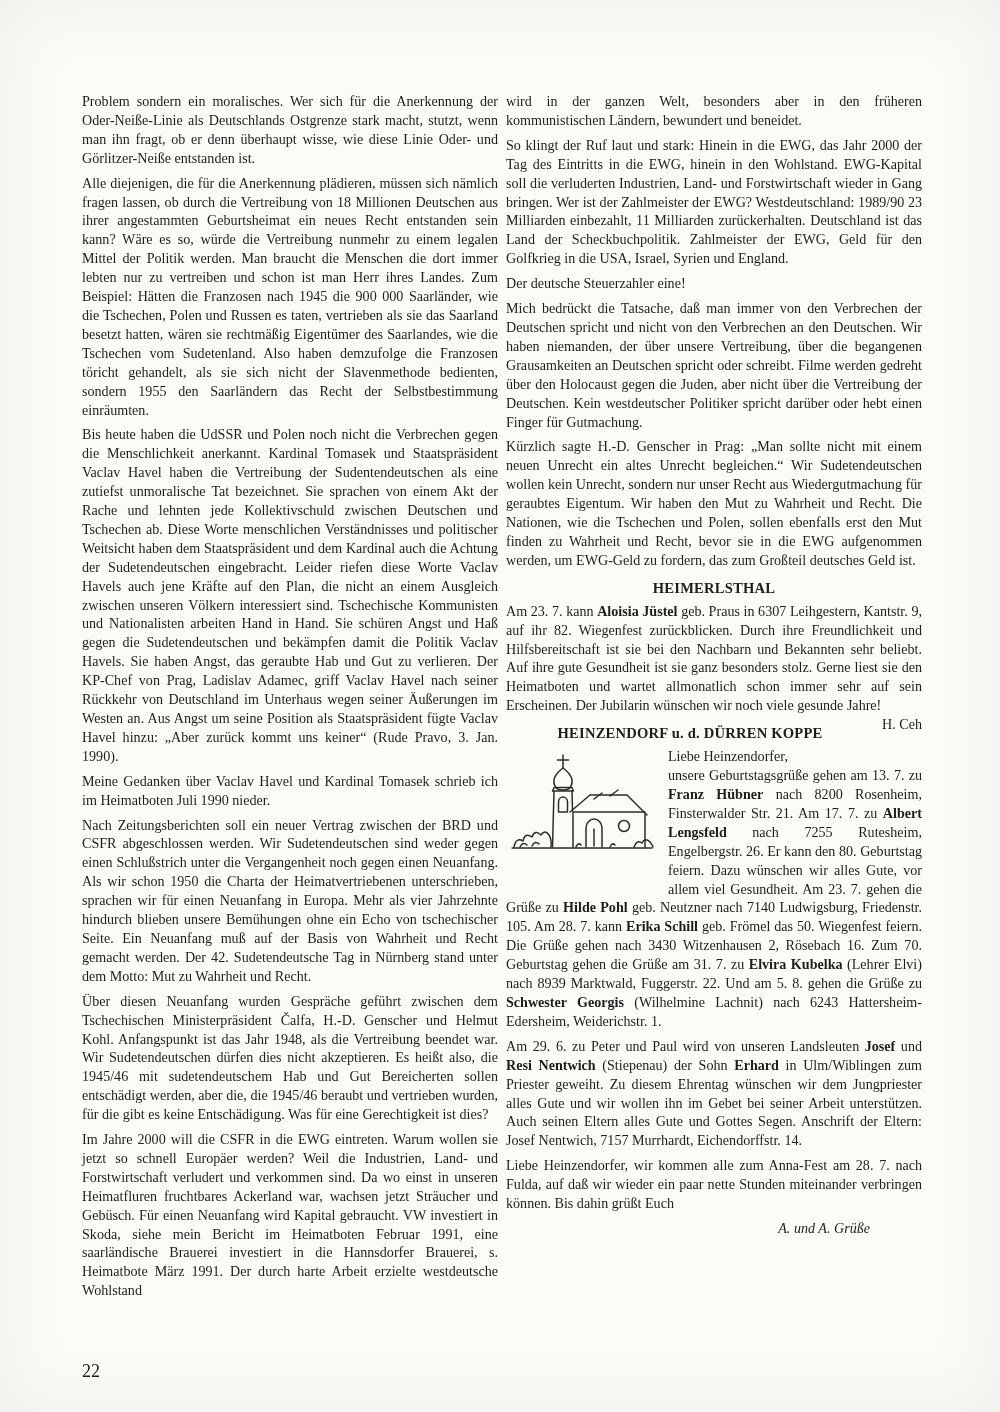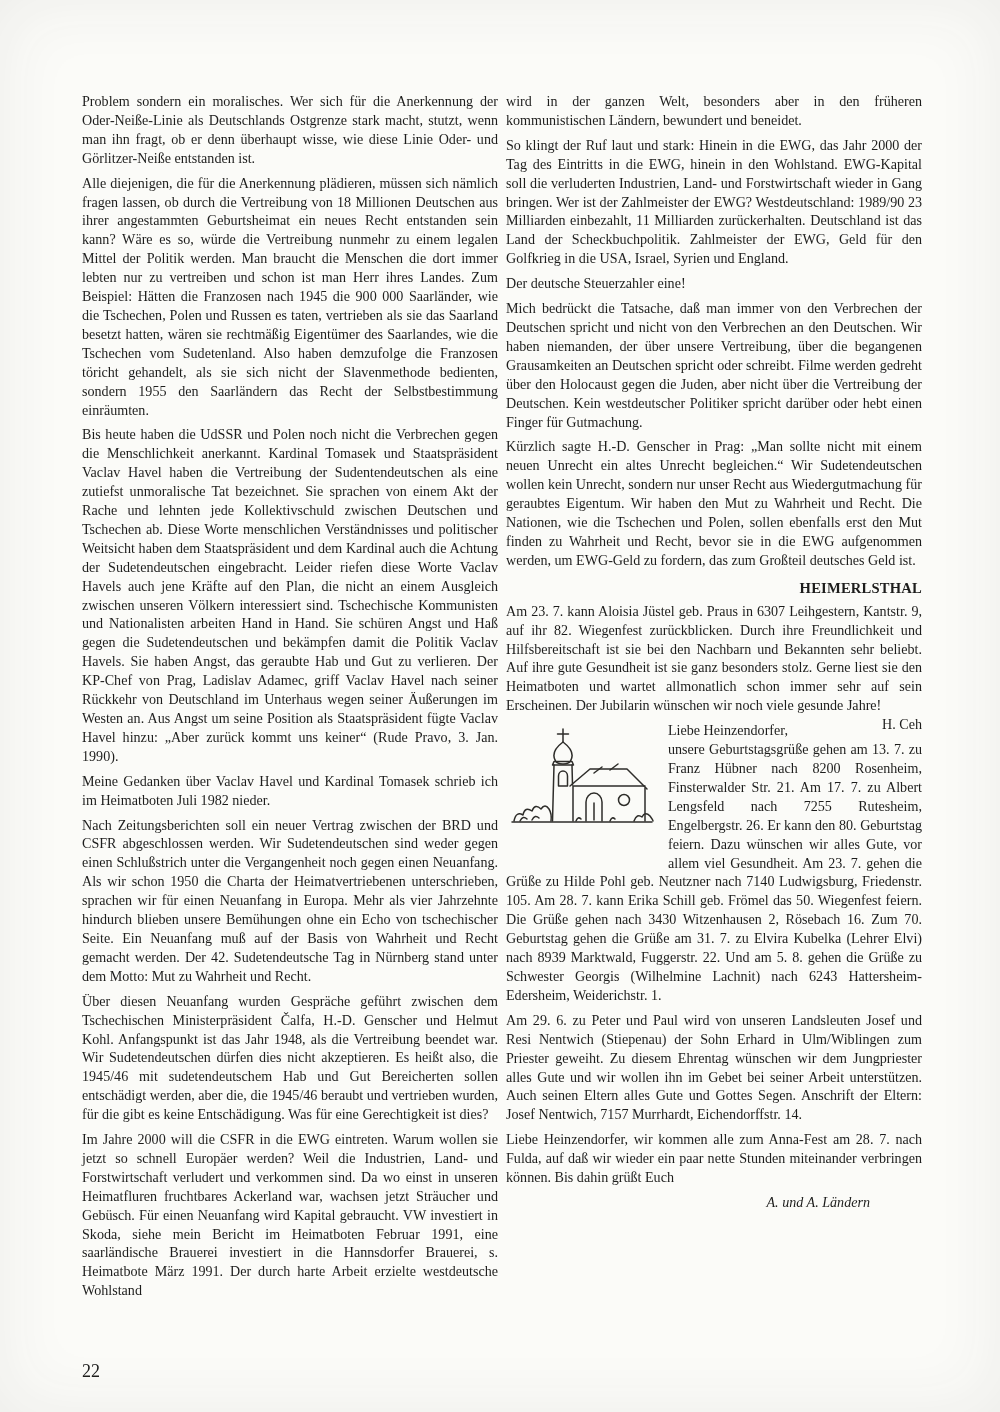--- a/index.html
+++ b/index.html
@@ -26,27 +26,27 @@
     gap: 8px;
   }
   .col { flex: 1 1 0; min-width: 0; }
   .para {
     margin: 0 0 6px 0;
     font-size: 14.1px;
     line-height: 18.9px;
     text-align: justify;
   }
   .para::after { content: ""; display: block; clear: none; }
-  .b { font-weight: normal; }
+  .b { font-weight: bold; }
   .i { font-style: italic; }
   .sig { float: right; padding-left: 8px; }
   .heading {
     font-size: 14.6px;
     font-weight: bold;
-    text-align: right;
+    text-align: center;
     margin: 10px 0 5px 0;
     letter-spacing: 0.2px;
   }
   .signature {
     text-align: right;
     padding-right: 52px;
     font-style: italic;
   }
   .float-img {
     float: left;
@@ -61,33 +61,34 @@
 </style>
 </head>
 <body>
 
 <div class="page">
   <div class="page-inner">
     <div class="col" id="col-left">
         <p class="para"><span>Problem sondern ein moralisches. Wer sich für die Anerkennung der Oder-Neiße-Linie als Deutschlands Ostgrenze stark macht, stutzt, wenn man ihn fragt, ob er denn überhaupt wisse, wie diese Linie Oder- und Görlitzer-Neiße entstanden ist.</span></p>
         <p class="para"><span>Alle diejenigen, die für die Anerkennung plädieren, müssen sich nämlich fragen lassen, ob durch die Vertreibung von 18 Millionen Deutschen aus ihrer angestammten Geburtsheimat ein neues Recht entstanden sein kann? Wäre es so, würde die Vertreibung nunmehr zu einem legalen Mittel der Politik werden. Man braucht die Menschen die dort immer lebten nur zu vertreiben und schon ist man Herr ihres Landes. Zum Beispiel: Hätten die Franzosen nach 1945 die 900 000 Saarländer, wie die Tschechen, Polen und Russen es taten, vertrieben als sie das Saarland besetzt hatten, wären sie rechtmäßig Eigentümer des Saarlandes, wie die Tschechen vom Sudetenland. Also haben demzufolge die Franzosen töricht gehandelt, als sie sich nicht der Slavenmethode bedienten, sondern 1955 den Saarländern das Recht der Selbstbestimmung einräumten.</span></p>
         <p class="para"><span>Bis heute haben die UdSSR und Polen noch nicht die Verbrechen gegen die Menschlichkeit anerkannt. Kardinal Tomasek und Staatspräsident Vaclav Havel haben die Vertreibung der Sudentendeutschen als eine zutiefst unmoralische Tat bezeichnet. Sie sprachen von einem Akt der Rache und lehnten jede Kollektivschuld zwischen Deutschen und Tschechen ab. Diese Worte menschlichen Verständnisses und politischer Weitsicht haben dem Staatspräsident und dem Kardinal auch die Achtung der Sudetendeutschen eingebracht. Leider riefen diese Worte Vaclav Havels auch jene Kräfte auf den Plan, die nicht an einem Ausgleich zwischen unseren Völkern interessiert sind. Tschechische Kommunisten und Nationalisten arbeiten Hand in Hand. Sie schüren Angst und Haß gegen die Sudetendeutschen und bekämpfen damit die Politik Vaclav Havels. Sie haben Angst, das geraubte Hab und Gut zu verlieren. Der KP-Chef von Prag, Ladislav Adamec, griff Vaclav Havel nach seiner Rückkehr von Deutschland im Unterhaus wegen seiner Äußerungen im Westen an. Aus Angst um seine Position als Staatspräsident fügte Vaclav Havel hinzu: „Aber zurück kommt uns keiner“ (Rude Pravo, 3. Jan. 1990).</span></p>
-        <p class="para"><span>Meine Gedanken über Vaclav Havel und Kardinal Tomasek schrieb ich im Heimatboten Juli 1982 nieder.</span></p>
+        <p class="para"><span>Meine Gedanken über Vaclav Havel und Kardinal Tomasek schrieb ich im Heimatboten Juli 1990 nieder.</span></p>
         <p class="para"><span>Nach Zeitungsberichten soll ein neuer Vertrag zwischen der BRD und CSFR abgeschlossen werden. Wir Sudetendeutschen sind weder gegen einen Schlußstrich unter die Vergangenheit noch gegen einen Neuanfang. Als wir schon 1950 die Charta der Heimatvertriebenen unterschrieben, sprachen wir für einen Neuanfang in Europa. Mehr als vier Jahrzehnte hindurch blieben unsere Bemühungen ohne ein Echo von tschechischer Seite. Ein Neuanfang muß auf der Basis von Wahrheit und Recht gemacht werden. Der 42. Sudetendeutsche Tag in Nürnberg stand unter dem Motto: Mut zu Wahrheit und Recht.</span></p>
         <p class="para"><span>Über diesen Neuanfang wurden Gespräche geführt zwischen dem Tschechischen Ministerpräsident Čalfa, H.-D. Genscher und Helmut Kohl. Anfangspunkt ist das Jahr 1948, als die Vertreibung beendet war. Wir Sudetendeutschen dürfen dies nicht akzeptieren. Es heißt also, die 1945/46 mit sudetendeutschem Hab und Gut Bereicherten sollen entschädigt werden, aber die, die 1945/46 beraubt und vertrieben wurden, für die gibt es keine Entschädigung. Was für eine Gerechtigkeit ist dies?</span></p>
         <p class="para"><span>Im Jahre 2000 will die CSFR in die EWG eintreten. Warum wollen sie jetzt so schnell Europäer werden? Weil die Industrien, Land- und Forstwirtschaft verludert und verkommen sind. Da wo einst in unseren Heimatfluren fruchtbares Ackerland war, wachsen jetzt Sträucher und Gebüsch. Für einen Neuanfang wird Kapital gebraucht. VW investiert in Skoda, siehe mein Bericht im Heimatboten Februar 1991, eine saarländische Brauerei investiert in die Hannsdorfer Brauerei, s. Heimatbote März 1991. Der durch harte Arbeit erzielte westdeutsche Wohlstand</span></p>
       </div>
     <div class="col" id="col-right">
         <p class="para"><span>wird in der ganzen Welt, besonders aber in den früheren kommunistischen Ländern, bewundert und beneidet.</span></p>
         <p class="para"><span>So klingt der Ruf laut und stark: Hinein in die EWG, das Jahr 2000 der Tag des Eintritts in die EWG, hinein in den Wohlstand. EWG-Kapital soll die verluderten Industrien, Land- und Forstwirtschaft wieder in Gang bringen. Wer ist der Zahlmeister der EWG? Westdeutschland: 1989/90 23 Milliarden einbezahlt, 11 Milliarden zurückerhalten. Deutschland ist das Land der Scheckbuchpolitik. Zahlmeister der EWG, Geld für den Golfkrieg in die USA, Israel, Syrien und England.</span></p>
         <p class="para"><span>Der deutsche Steuerzahler eine!</span></p>
         <p class="para"><span>Mich bedrückt die Tatsache, daß man immer von den Verbrechen der Deutschen spricht und nicht von den Verbrechen an den Deutschen. Wir haben niemanden, der über unsere Vertreibung, über die begangenen Grausamkeiten an Deutschen spricht oder schreibt. Filme werden gedreht über den Holocaust gegen die Juden, aber nicht über die Vertreibung der Deutschen. Kein westdeutscher Politiker spricht darüber oder hebt einen Finger für Gutmachung.</span></p>
         <p class="para"><span>Kürzlich sagte H.-D. Genscher in Prag: „Man sollte nicht mit einem neuen Unrecht ein altes Unrecht begleichen.“ Wir Sudetendeutschen wollen kein Unrecht, sondern nur unser Recht aus Wiedergutmachung für geraubtes Eigentum. Wir haben den Mut zu Wahrheit und Recht. Die Nationen, wie die Tschechen und Polen, sollen ebenfalls erst den Mut finden zu Wahrheit und Recht, bevor sie in die EWG aufgenommen werden, um EWG-Geld zu fordern, das zum Großteil deutsches Geld ist.</span></p>
         <h3 class="heading">HEIMERLSTHAL</h3>
         <p class="para"><span>Am 23. 7. kann </span><span class="b">Aloisia Jüstel</span><span> geb. Praus in 6307 Leihgestern, Kantstr. 9, auf ihr 82. Wiegenfest zurückblicken. Durch ihre Freundlichkeit und Hilfsbereitschaft ist sie bei den Nachbarn und Bekannten sehr beliebt. Auf ihre gute Gesundheit ist sie ganz besonders stolz. Gerne liest sie den Heimatboten und wartet allmonatlich schon immer sehr auf sein Erscheinen. Der Jubilarin wünschen wir noch viele gesunde Jahre! </span><span class="sig">H. Ceh</span></p>
+        <h3 class="heading">HEINZENDORF u. d. DÜRREN KOPPE</h3>
         <p class="para"><svg width="150" height="128" viewBox="0 0 150 128" xmlns="http://www.w3.org/2000/svg" class="float-img">
       <g fill="none" stroke="#2e2d2a" stroke-width="1.5" stroke-linecap="round" stroke-linejoin="round">
 
         <path d="M57 5 V18 M51.5 10 H62.5"></path>
 
         <path d="M57 18 C49 24 46 31 49.5 37 C52 41 62 41 64.5 37 C68 31 65 24 57 18 Z"></path>
 
         <path d="M46.5 41 H67.5 L66 37.5 H48 Z"></path>
 
         <path d="M48 41 L46.5 97 M66 41 L66.5 61"></path>
@@ -109,18 +110,18 @@
         <path d="M8 97 q2 -10 9 -6 q2 -9 9 -4 q3 -8 9 -2 q4 -6 8 0 q3 5 2 12"></path>
         <path d="M14 97 q3 -6 7 -2 M26 96 q3 -6 7 -2"></path>
 
         <path d="M128 97 q3 -8 8 -4 q3 -6 8 -1 q3 4 3 5"></path>
 
         <path d="M70 97 q2 -5 5 -2 M104 97 q2 -5 5 -2"></path>
       </g>
     </svg><span>Liebe Heinzendorfer,</span><br><span>unsere Geburtstagsgrüße gehen am 13. 7. zu </span><span class="b">Franz Hübner</span><span> nach 8200 Rosenheim, Finsterwalder Str. 21. Am 17. 7. zu </span><span class="b">Albert Lengsfeld</span><span> nach 7255 Rutesheim, Engelbergstr. 26. Er kann den 80. Geburtstag feiern. Dazu wünschen wir alles Gute, vor allem viel Gesundheit. Am 23. 7. gehen die Grüße zu </span><span class="b">Hilde Pohl</span><span> geb. Neutzner nach 7140 Ludwigsburg, Friedenstr. 105. Am 28. 7. kann </span><span class="b">Erika Schill</span><span> geb. Frömel das 50. Wiegenfest feiern. Die Grüße gehen nach 3430 Witzenhausen 2, Rösebach 16. Zum 70. Geburtstag gehen die Grüße am 31. 7. zu </span><span class="b">Elvira Kubelka</span><span> (Lehrer Elvi) nach 8939 Marktwald, Fuggerstr. 22. Und am 5. 8. gehen die Grüße zu </span><span class="b">Schwester Georgis</span><span> (Wilhelmine Lachnit) nach 6243 Hattersheim-Edersheim, Weiderichstr. 1.</span></p>
         <p class="para"><span>Am 29. 6. zu Peter und Paul wird von unseren Landsleuten </span><span class="b">Josef</span><span> und </span><span class="b">Resi Nentwich</span><span> (Stiepenau) der Sohn </span><span class="b">Erhard</span><span> in Ulm/Wiblingen zum Priester geweiht. Zu diesem Ehrentag wünschen wir dem Jungpriester alles Gute und wir wollen ihn im Gebet bei seiner Arbeit unterstützen. Auch seinen Eltern alles Gute und Gottes Segen. Anschrift der Eltern: Josef Nentwich, 7157 Murrhardt, Eichendorffstr. 14.</span></p>
         <p class="para"><span>Liebe Heinzendorfer, wir kommen alle zum Anna-Fest am 28. 7. nach Fulda, auf daß wir wieder ein paar nette Stunden miteinander verbringen können. Bis dahin grüßt Euch</span></p>
-        <p class="para signature"><span class="i">A. und A. Ländern</span></p>
+        <p class="para signature"><span class="i">A. und A. Grüße</span></p>
       </div>
   </div>
   <div class="page-number">22</div>
 
 </div>
 
 </body></html>

